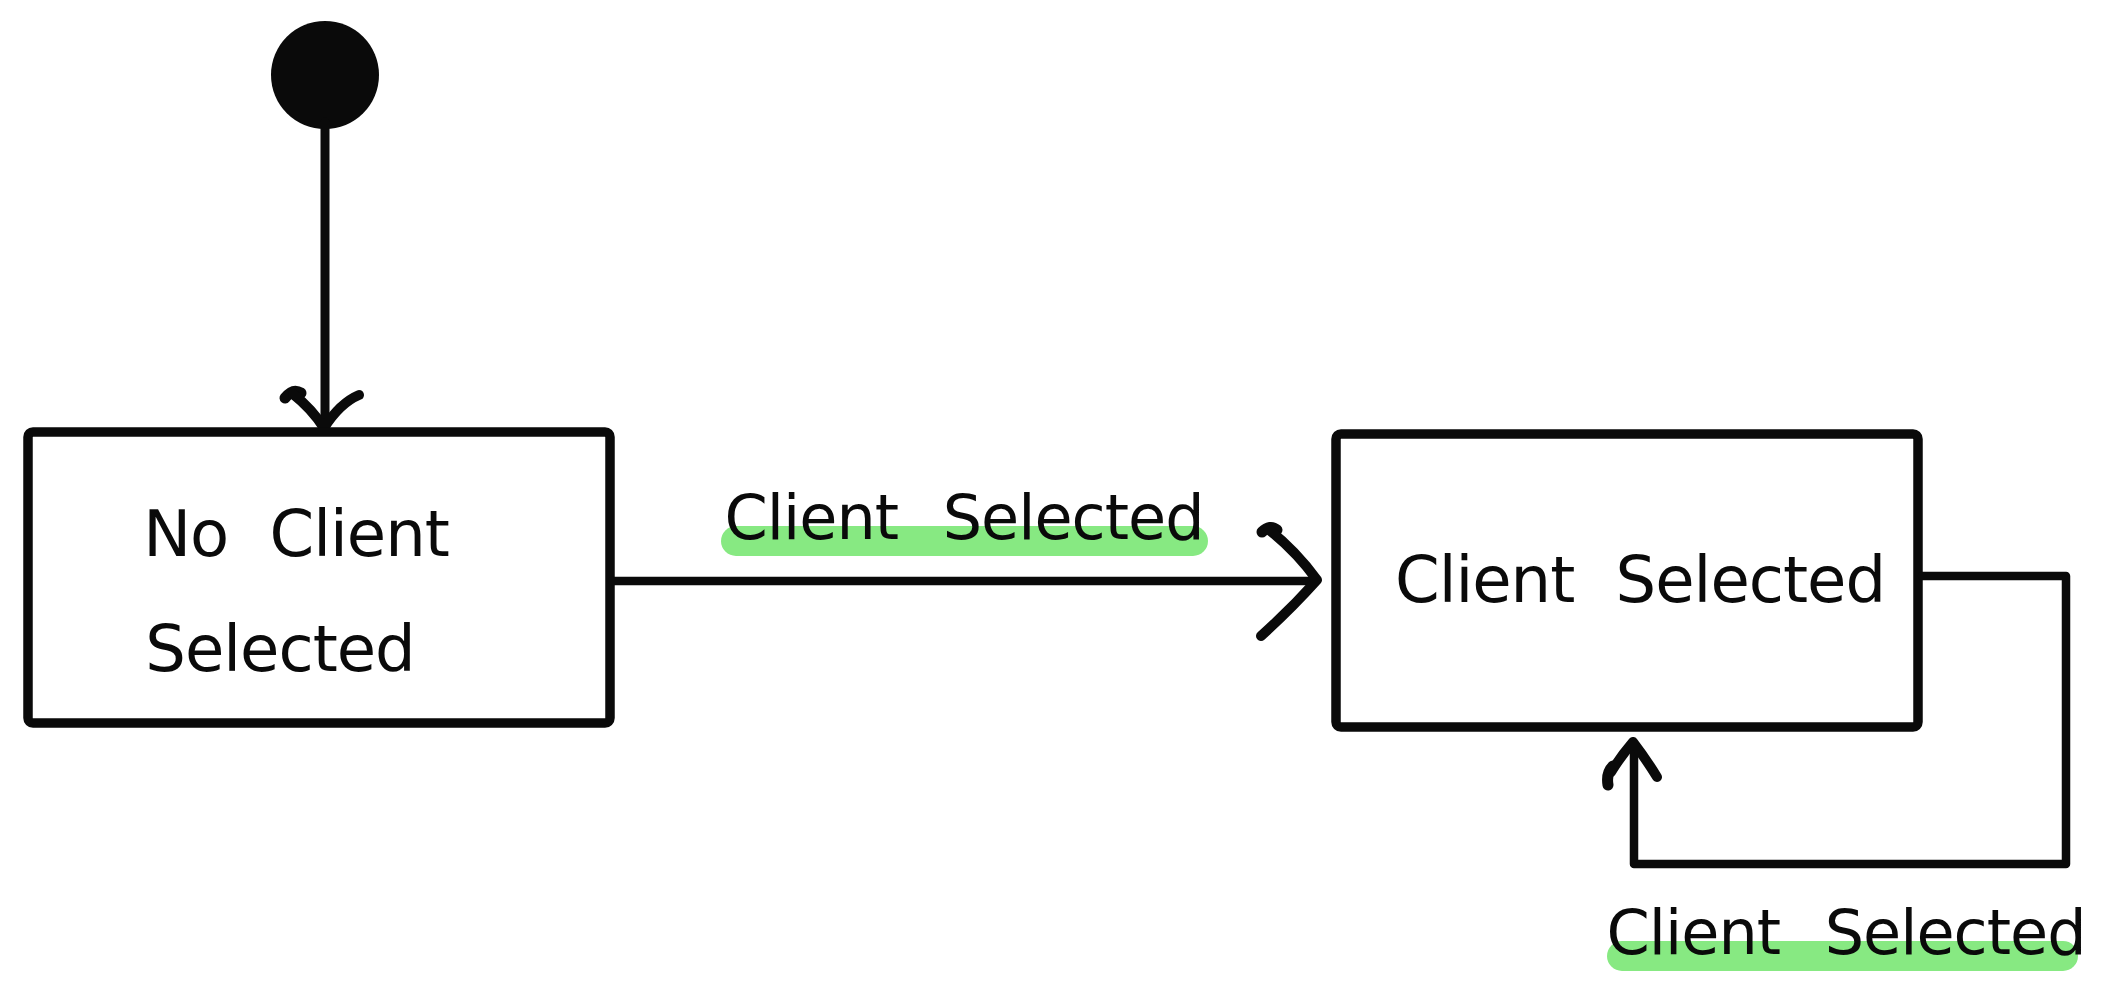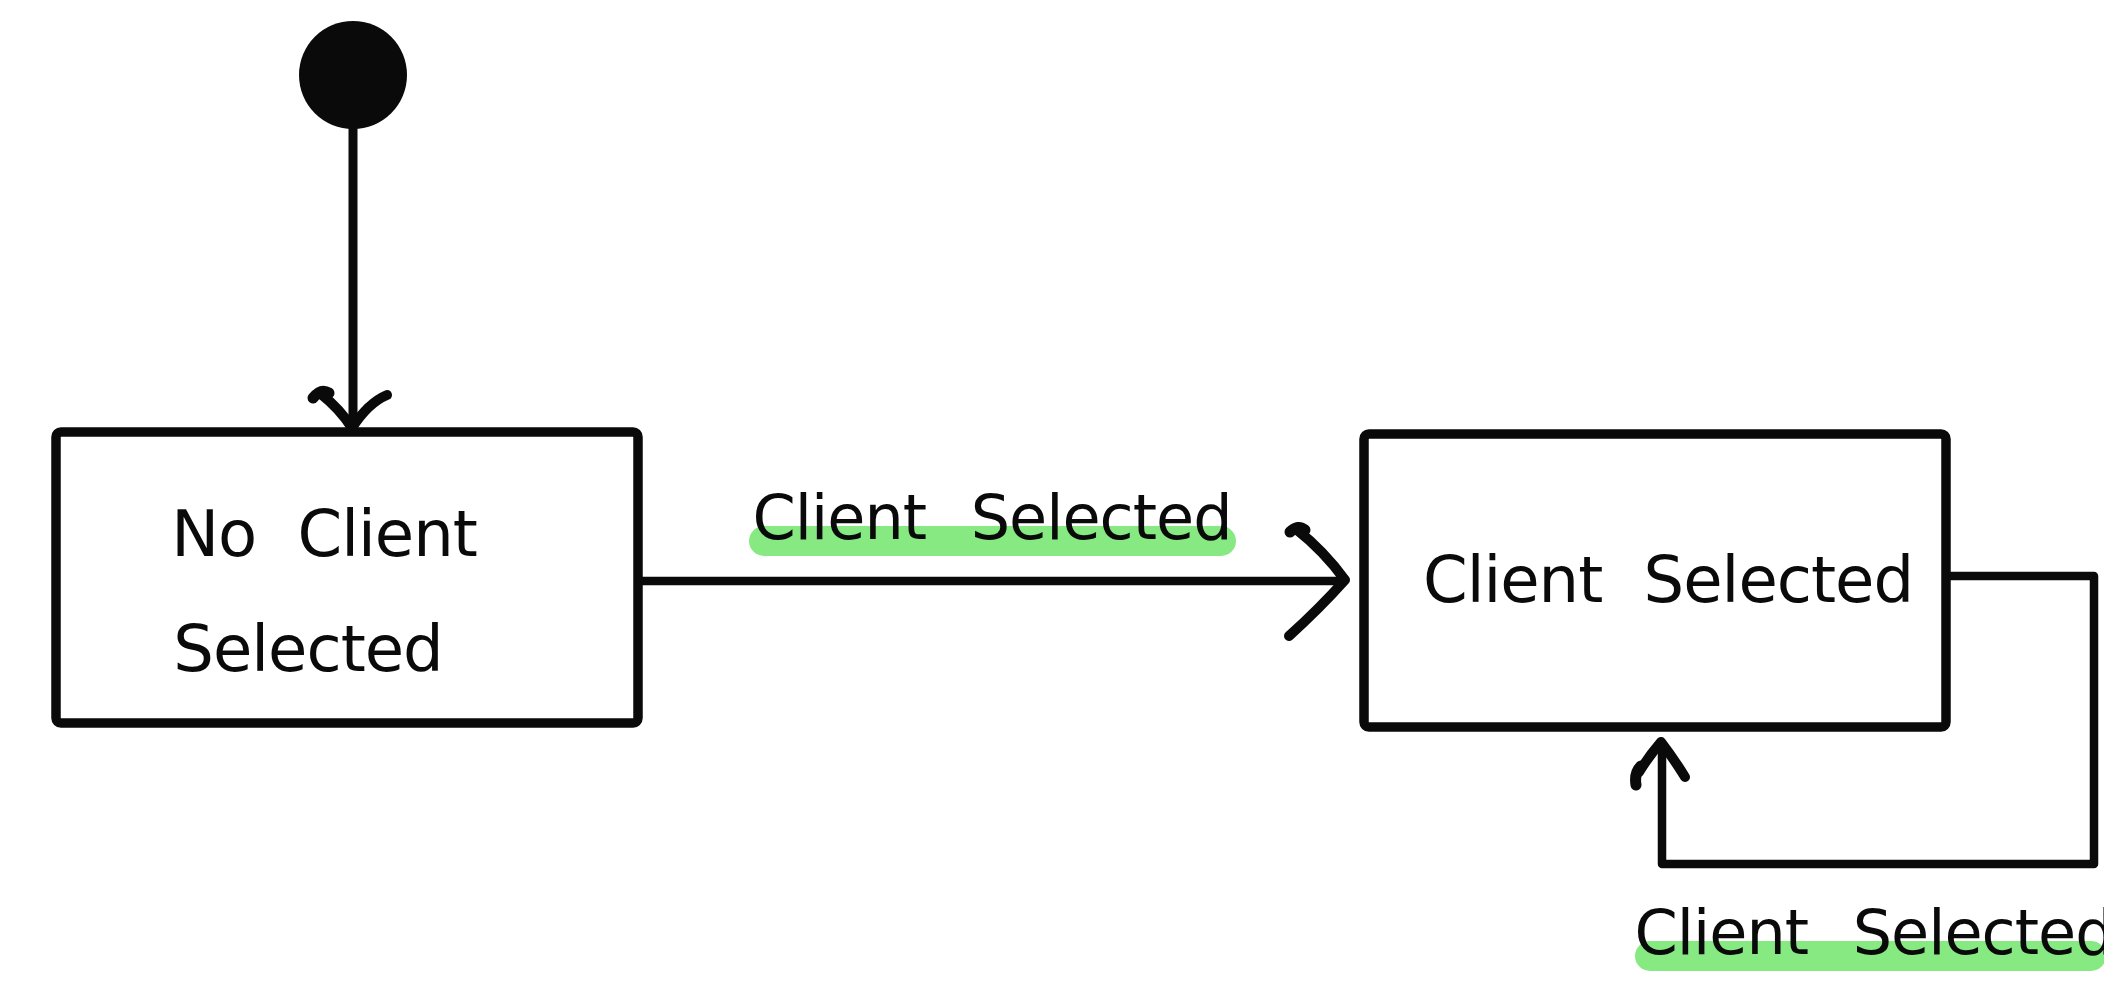--- a/index.html
+++ b/index.html
@@ -8,21 +8,20 @@
     background: #ffffff;
     width: 2104px;
     height: 1000px;
     overflow: hidden;
   }
   .canvas-wrap {
     position: relative;
     width: 1884px;
     height: 1000px;
     font-family: "DejaVu Sans", "Liberation Sans", sans-serif;
-    padding-left: 28px;
   }
   svg { display: block; }
   .hand-text {
     font-family: "DejaVu Sans", "Liberation Sans", sans-serif;
     fill: #0a0a0a;
     letter-spacing: -1px;
   }
   .state-label { font-size: 64px; word-spacing: 22px; }
   .transition-label { font-size: 62px; word-spacing: 26px; }
 </style>

